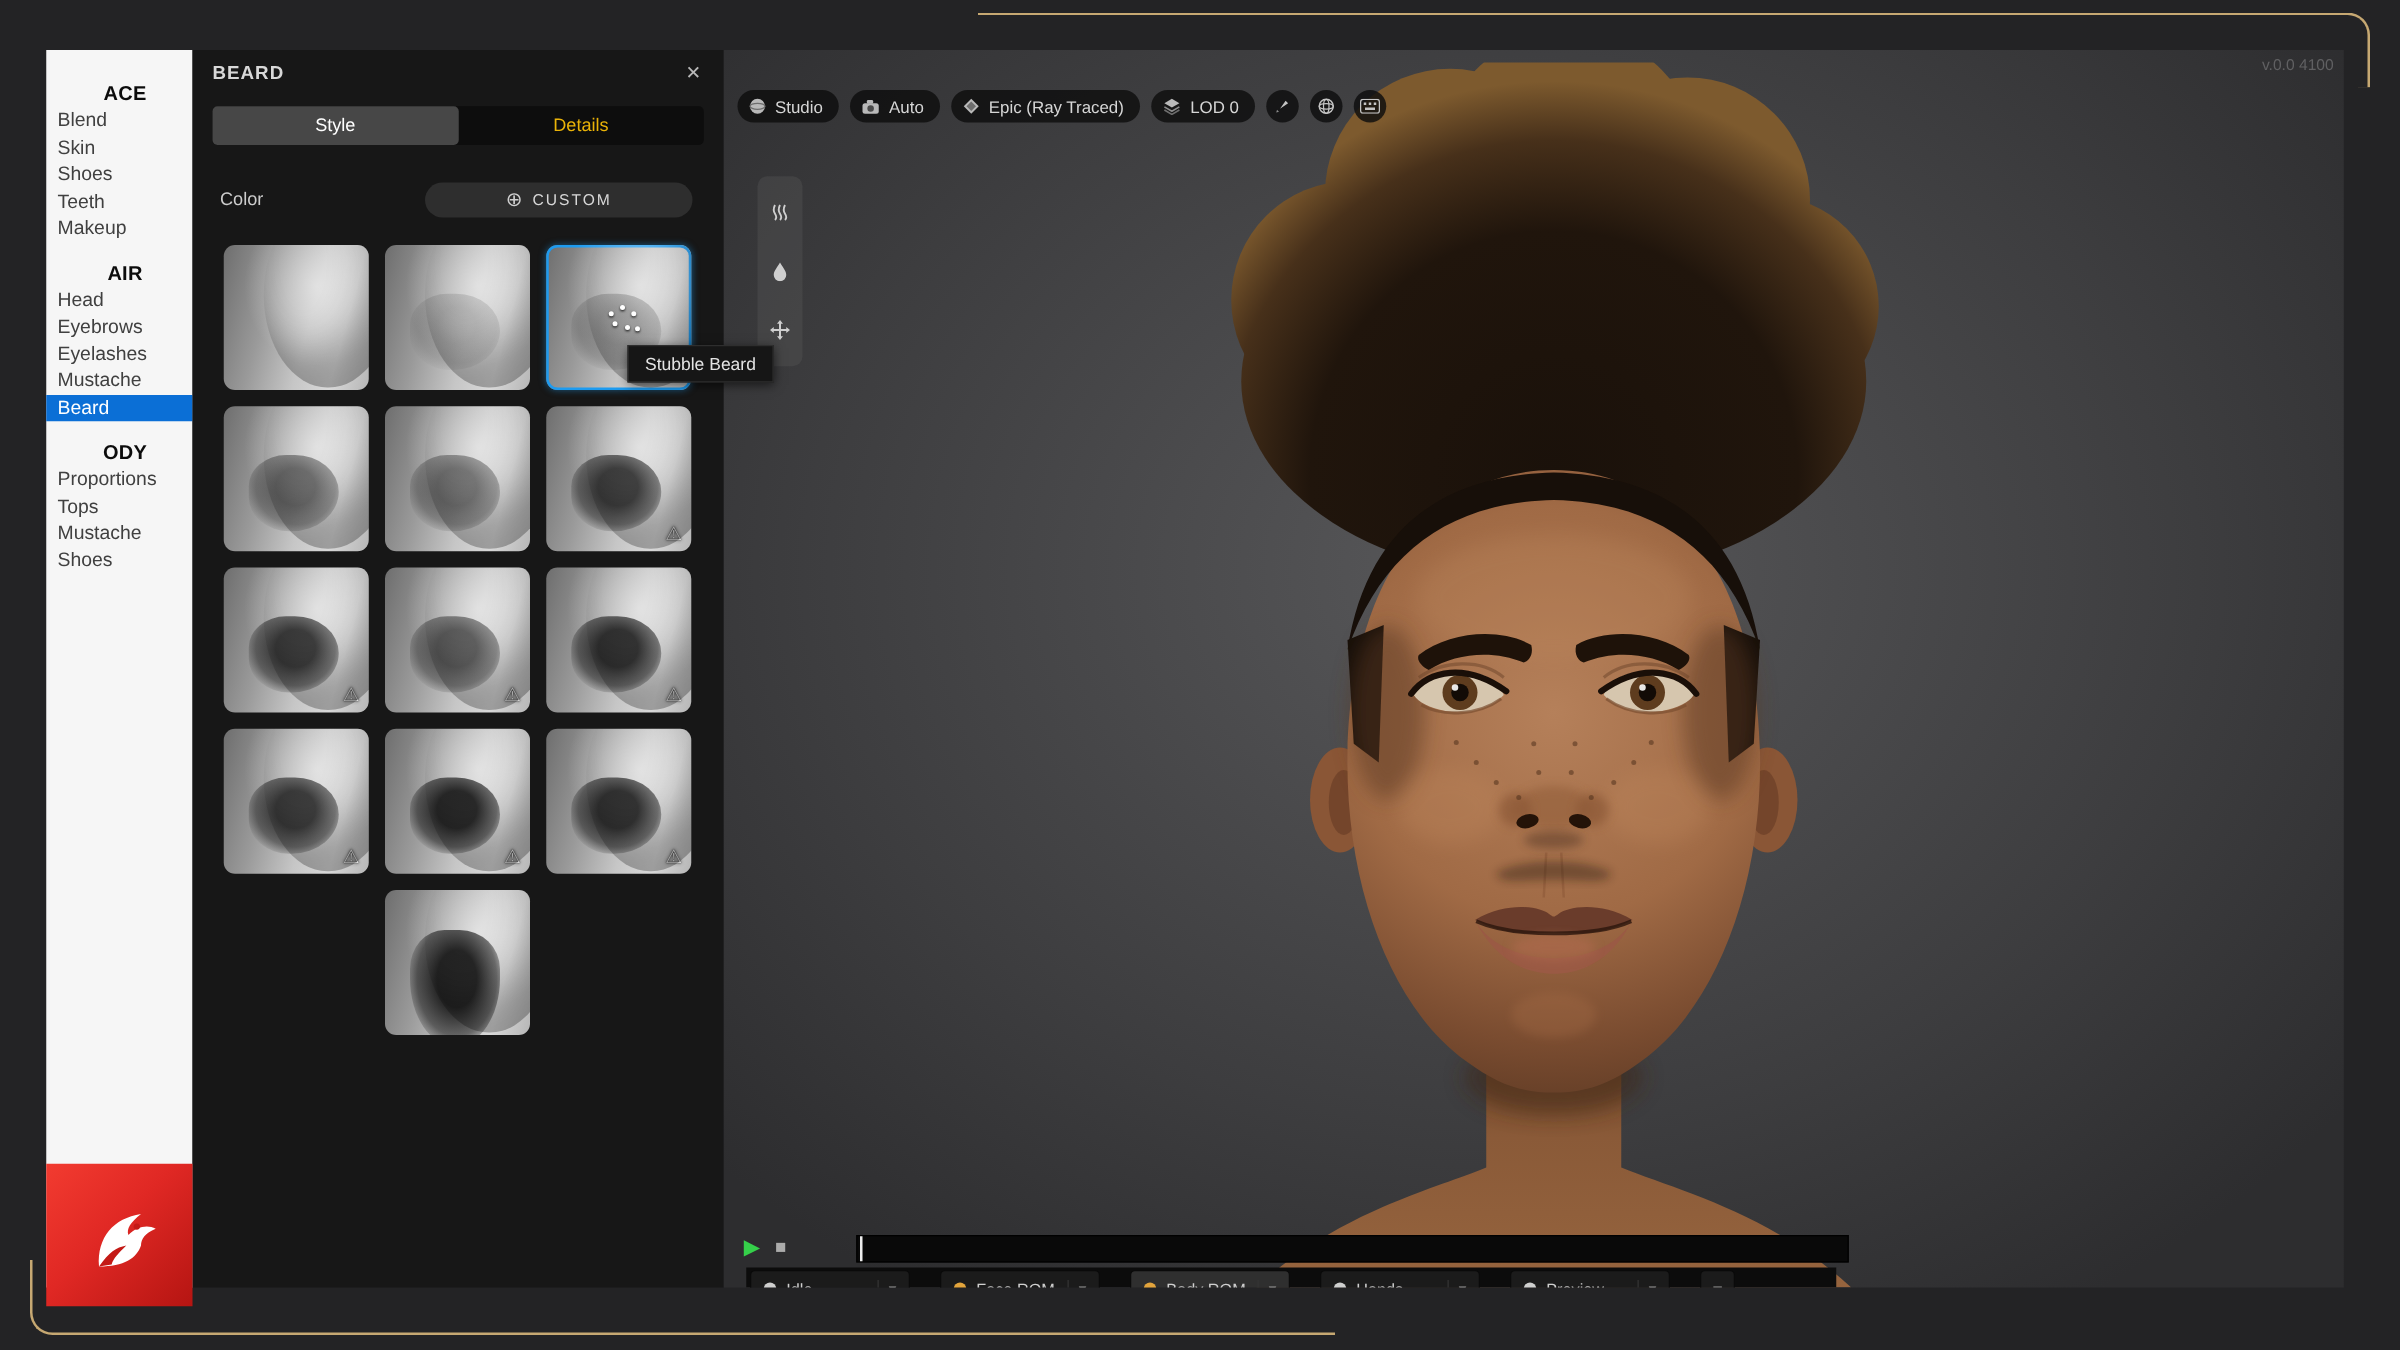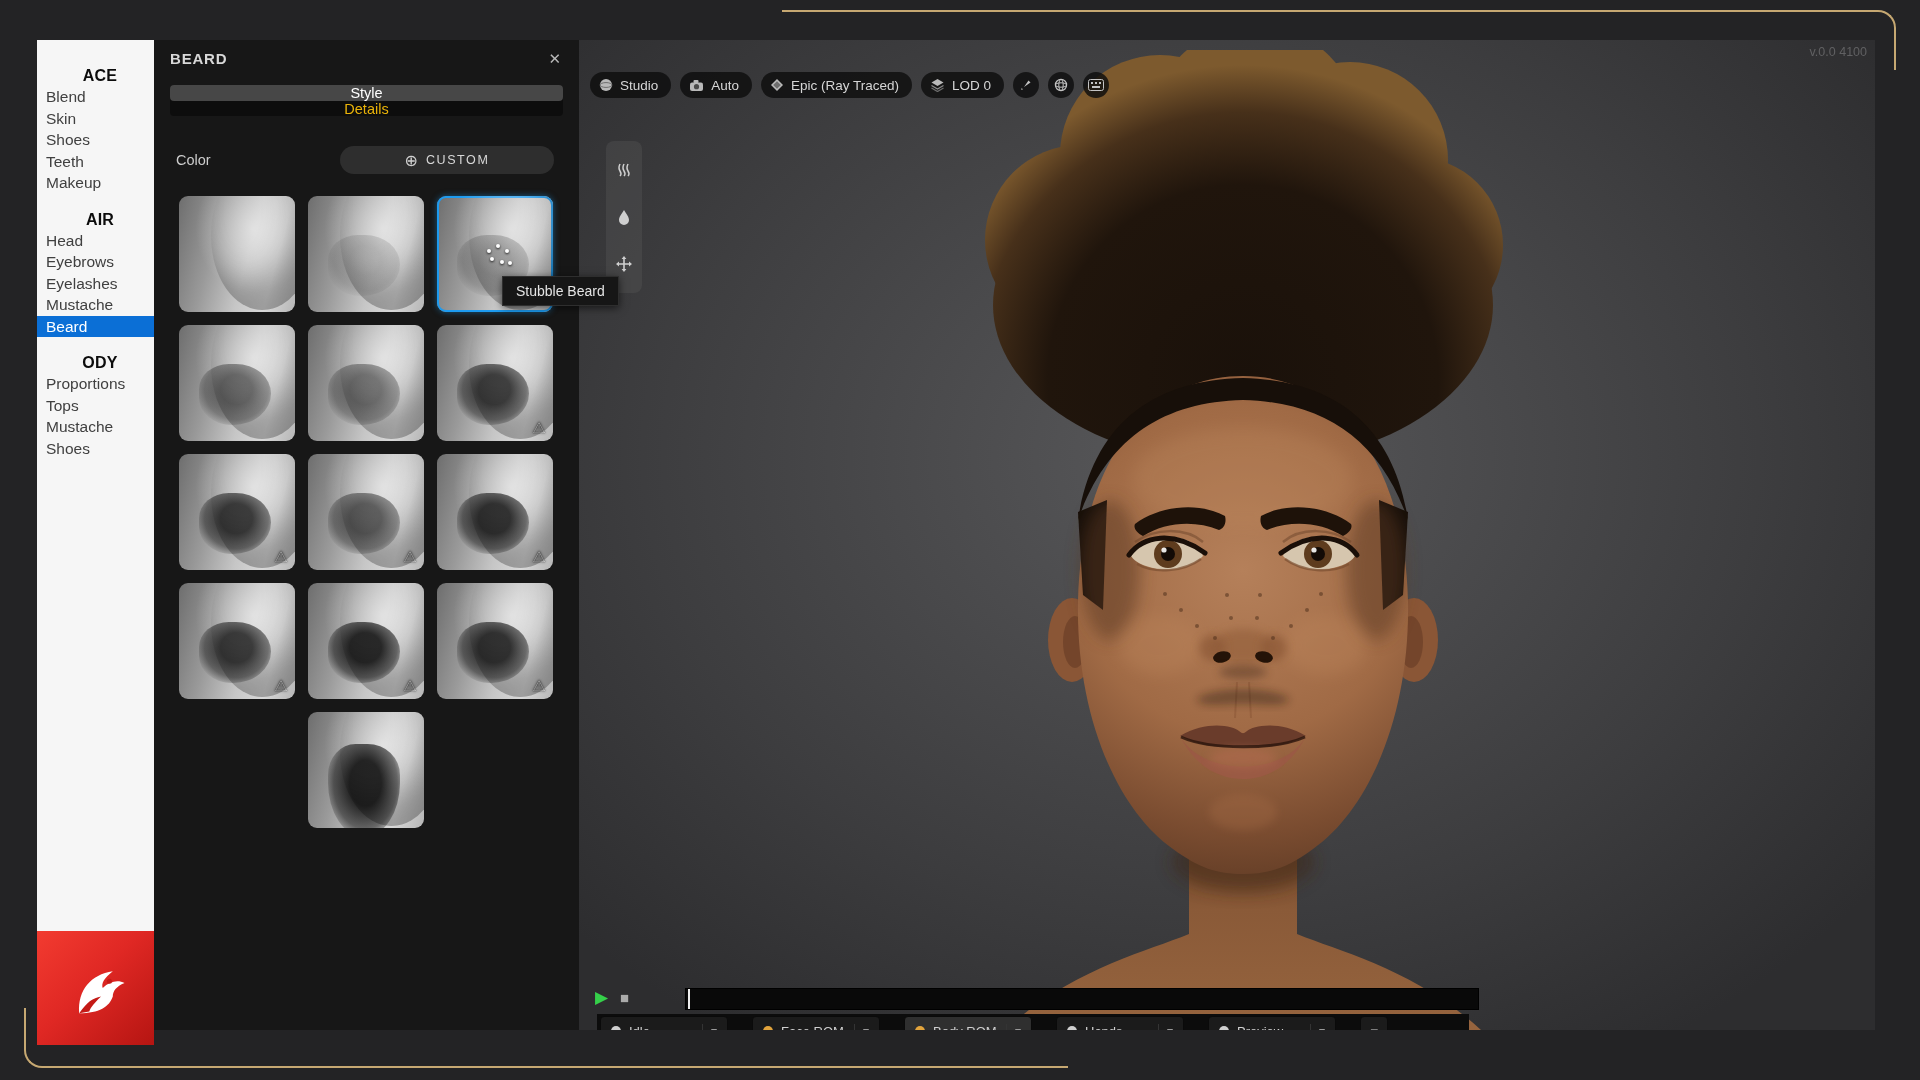--- a/index.html
+++ b/index.html
@@ -19,21 +19,21 @@
   .sb-header{font-size:16px;font-weight:bold;line-height:20px;margin-top:16px;color:#0c0c0c;letter-spacing:.2px;text-align:center;}
   .sb-header:first-child{margin-top:0;}
   .sb-item{font-size:15.5px;line-height:21.5px;color:#404040;cursor:pointer;white-space:nowrap;}
   .sb-item.sel{background:#0b6fd6;color:#fff;margin-left:-9px;padding-left:9px;margin-right:0;width:117px;box-sizing:border-box;}
 
   
   .panel{position:absolute;left:117px;top:0;width:425px;height:100%;background:#171717;box-sizing:border-box;}
   .panel-head{display:flex;justify-content:space-between;align-items:center;padding:10px 18px 0 16px;}
   .panel-title{color:#d8d8d8;font-size:15px;font-weight:bold;letter-spacing:.8px;}
   .close{color:#b8b8b8;font-size:15px;cursor:pointer;line-height:15px;}
-  .tabs{margin:18px 16px 0;display:flex;background:#0d0d0d;border-radius:4px;height:31px;padding:0;flex-direction:column;}
+  .tabs{margin:18px 16px 0;display:flex;background:#0d0d0d;border-radius:4px;height:31px;padding:0;}
   .tab{flex:1;display:flex;align-items:center;justify-content:center;color:#eab308;font-size:14.5px;border-radius:4px;cursor:pointer;}
   .tab.sel{background:#474747;color:#fff;}
   .color-row{display:flex;align-items:center;margin:30px 25px 0 22px;height:28px;}
   .color-label{color:#cdcdcd;font-size:14.5px;}
   .custom-btn{margin-left:auto;width:214px;height:28px;background:#2e2e2e;border-radius:15px;display:flex;
     align-items:center;justify-content:center;color:#d8d8d8;font-size:12.5px;letter-spacing:1.6px;gap:8px;cursor:pointer;}
   .custom-btn .plus{font-size:16px;letter-spacing:0;color:#cfcfcf;}
   .grid{display:grid;grid-template-columns:repeat(3,116px);gap:13px;margin:22px 25px 0;}
   .grid .thumb:nth-child(13){grid-column:2;}
   .thumb{position:relative;width:116px;height:116px;border-radius:9px;overflow:hidden;cursor:pointer;

